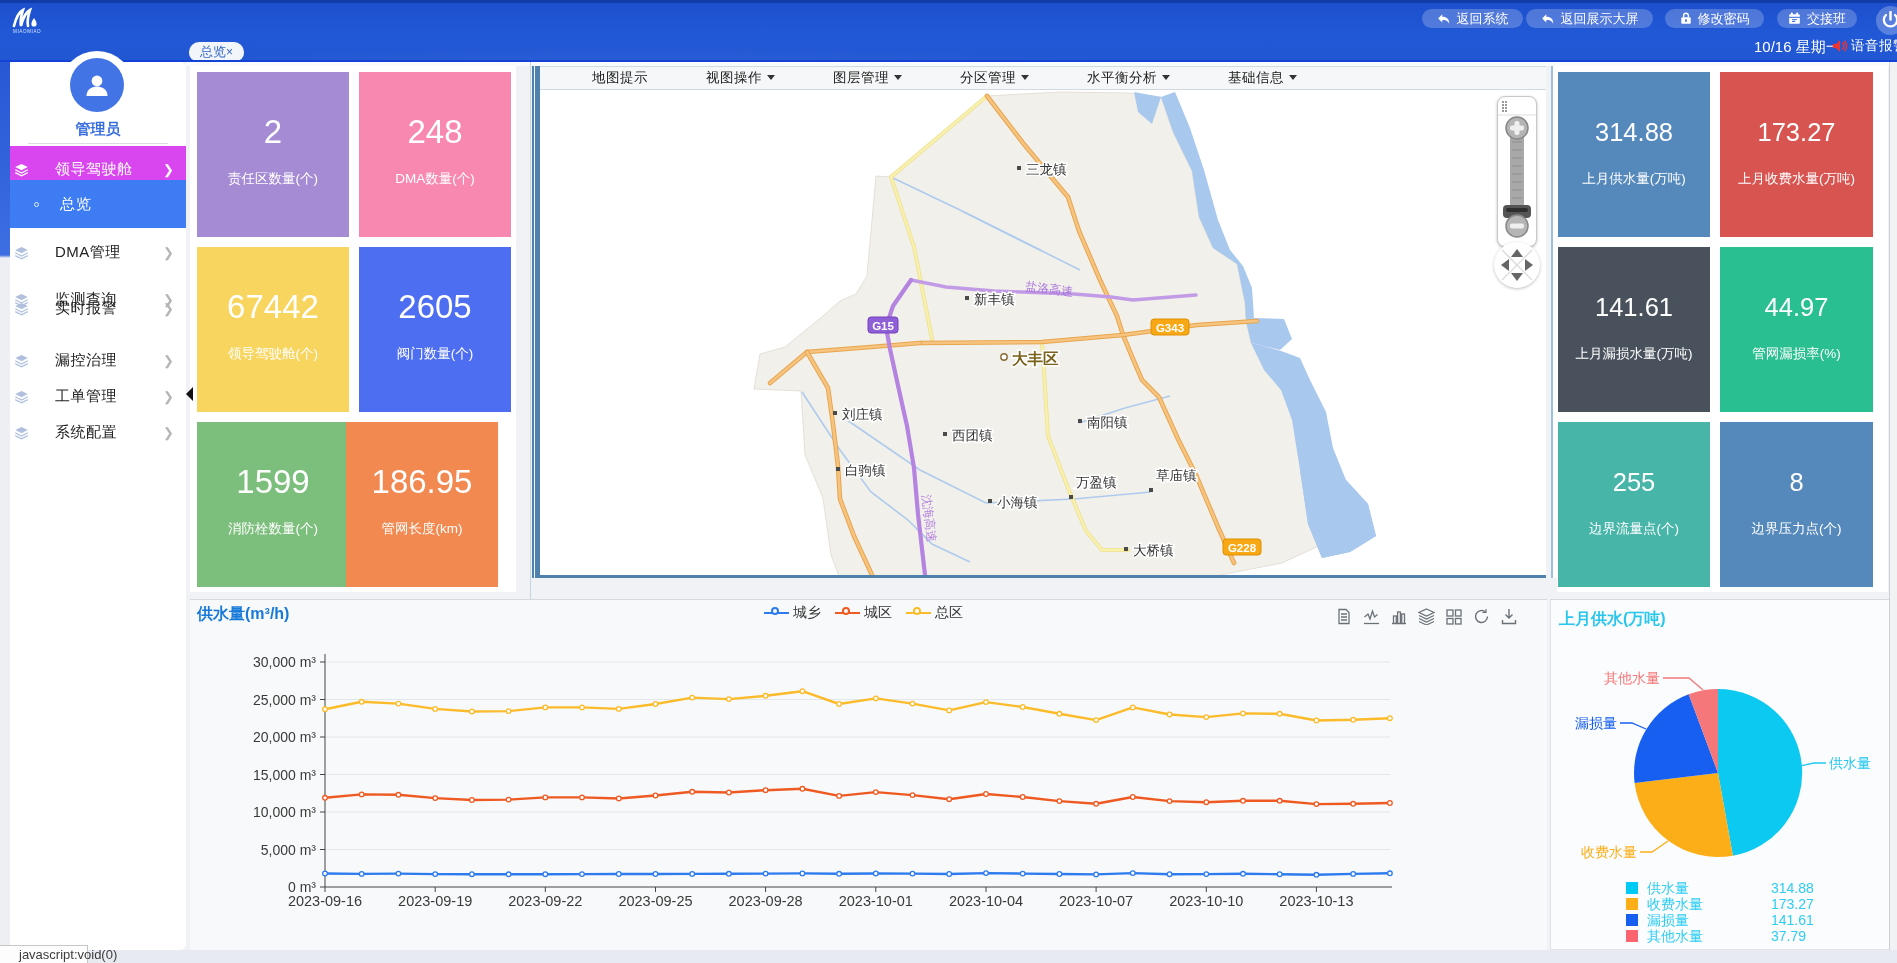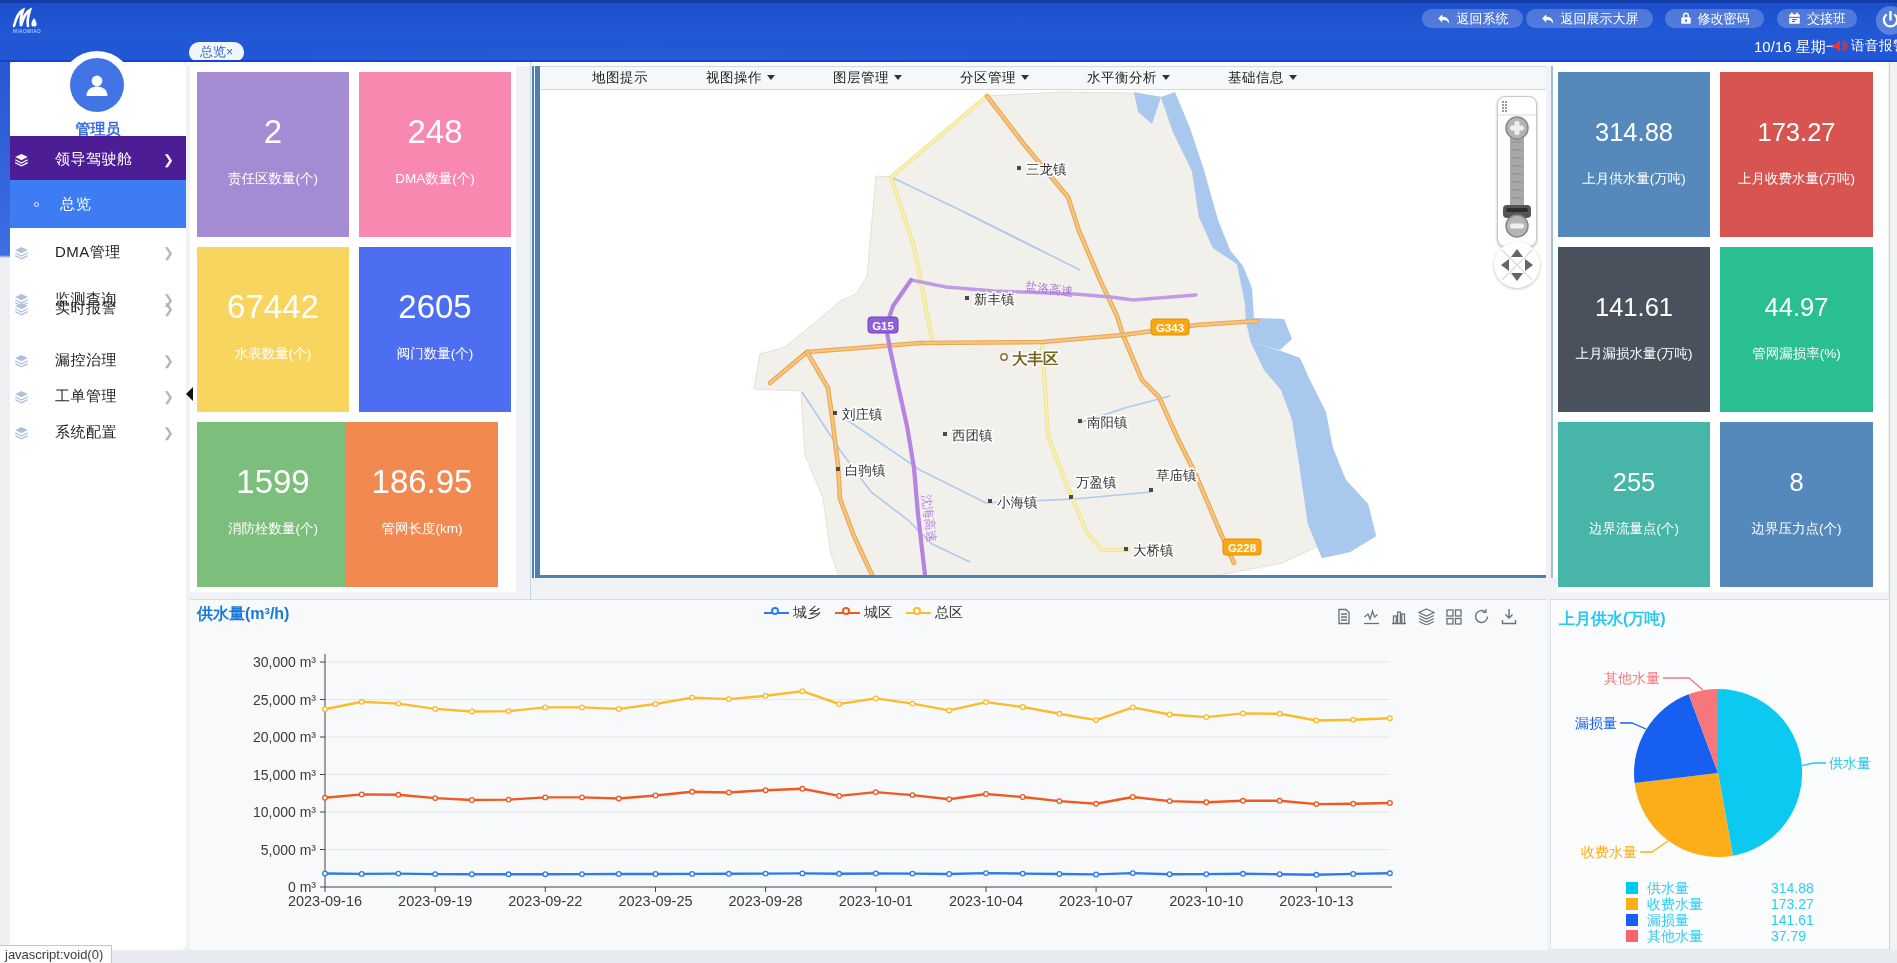--- a/index.html
+++ b/index.html
@@ -22,21 +22,21 @@
 
 #sidebar{position:absolute;left:10px;top:62px;width:176px;height:888px;background:#fff;border-radius:6px}
 #avbump{position:absolute;left:60px;top:51px;width:74px;height:40px;border-radius:37px 37px 0 0;background:#fff}
 #avatar{position:absolute;left:70px;top:58px;width:54px;height:54px;border-radius:50%;background:#4374e6;display:flex;align-items:center;justify-content:center}
 #uname{position:absolute;left:10px;top:120px;width:176px;text-align:center;color:#3a6fe0;font-size:15px;font-weight:bold}
 #usep{position:absolute;left:28px;top:143px;width:140px;height:1px;background:#d9dce2}
 .mrow{position:absolute;left:10px;width:176px;height:36px;display:flex;align-items:center;color:#222;font-size:15px}
 .mrow .ic{margin-left:4px;width:15px;height:15px}
 .mrow .tx{margin-left:26px;letter-spacing:.5px}
 .mrow .ar{position:absolute;right:12px;color:#b5b5b5;font-size:13px;font-family:"Liberation Sans",sans-serif}
-#m1{top:136px;height:46px;background:#4c1d95;color:#fff}
+#m1{top:146px;height:46px;background:#d946ef;color:#fff}
 #m1 .ar{color:#fff}
 #m1sub{position:absolute;left:10px;top:180px;width:176px;height:48px;background:#3d7cf2;color:#fff;font-size:15px;display:flex;align-items:center}
 #m1sub .blt{margin-left:24px;width:5px;height:5px;border:1.6px solid #e8eefc;border-radius:50%}
 #m1sub .tx{margin-left:21px;letter-spacing:1px}
 .coltri{position:absolute;width:0;height:0;z-index:6}
 
 #lpanel{position:absolute;left:190px;top:66px;width:326px;height:526px;background:#fff}
 #rpanel{position:absolute;left:1552px;top:66px;width:336px;height:526px;background:#fff}
 .card{position:absolute;width:152px;height:165px;color:#fff;text-align:center}
 .card .num{position:absolute;left:0;top:41px;width:100%;font-size:33px}
@@ -63,21 +63,21 @@
 #ptitle{position:absolute;left:1559px;top:609px;font-size:16px;font-weight:bold;color:#29c6ee}
 #rightline{position:absolute;left:1889px;top:62px;width:1px;height:888px;background:#ccd1d7}
 #rightstrip{position:absolute;left:1890px;top:62px;width:7px;height:888px;background:#f1f2f4}
 
 #clegend{position:absolute;left:764px;top:604px;display:flex;align-items:center;font-size:14px;color:#333}
 .litem{display:flex;align-items:center;margin-right:14px}
 .lmark{position:relative;width:25px;height:2px;margin-right:4px}
 .lmark i{position:absolute;left:7px;top:-5px;width:8px;height:8px;border-radius:50%;background:#fff;border-width:2px;border-style:solid;display:block}
 
 #toolbox{position:absolute;left:1336px;top:608px;display:flex;gap:11px}
-#jsvoid{position:absolute;left:0;top:945px;width:112px;height:18px;background:#fdfdfd;border-top:1px solid #c6c6c6;border-right:1px solid #c6c6c6;font-size:13px;color:#3c3c3c;padding-left:5px;line-height:17px}
+#jsvoid{position:absolute;left:0;top:945px;width:88px;height:18px;background:#fdfdfd;border-top:1px solid #c6c6c6;border-right:1px solid #c6c6c6;font-size:13px;color:#3c3c3c;padding-left:19px;line-height:17px}
 </style>
 </head>
 <body>
 <div id="content"></div>
 <div style="position:absolute;left:186px;top:62px;width:1711px;height:4px;background:#fafbfc"></div>
 <div id="botstrip"></div>
 
 <div id="hdr">
   <div id="hdrwave"></div>
   <svg class="abs" style="left:11px;top:6px" width="30" height="28" viewBox="0 0 30 28">
@@ -206,21 +206,21 @@
 <div class="card" style="left:197px;top:72px;background:#a58bd3">
     <div class="num">2</div>
     <div class="lbl">责任区数量(个)</div>
   </div>
 <div class="card" style="left:359px;top:72px;background:#f888b0">
     <div class="num">248</div>
     <div class="lbl">DMA数量(个)</div>
   </div>
 <div class="card" style="left:197px;top:247px;background:#f8d55f">
     <div class="num">67442</div>
-    <div class="lbl">水表数量(个)</div>
+    <div class="lbl">领导驾驶舱(个)</div>
   </div>
 <div class="card" style="left:359px;top:247px;background:#4e6ef2">
     <div class="num">2605</div>
     <div class="lbl">阀门数量(个)</div>
   </div>
 <div class="card" style="left:197px;top:422px;background:#7cbe7c">
     <div class="num">1599</div>
     <div class="lbl">消防栓数量(个)</div>
   </div>
 <div class="card" style="left:346px;top:422px;background:#f28950">

